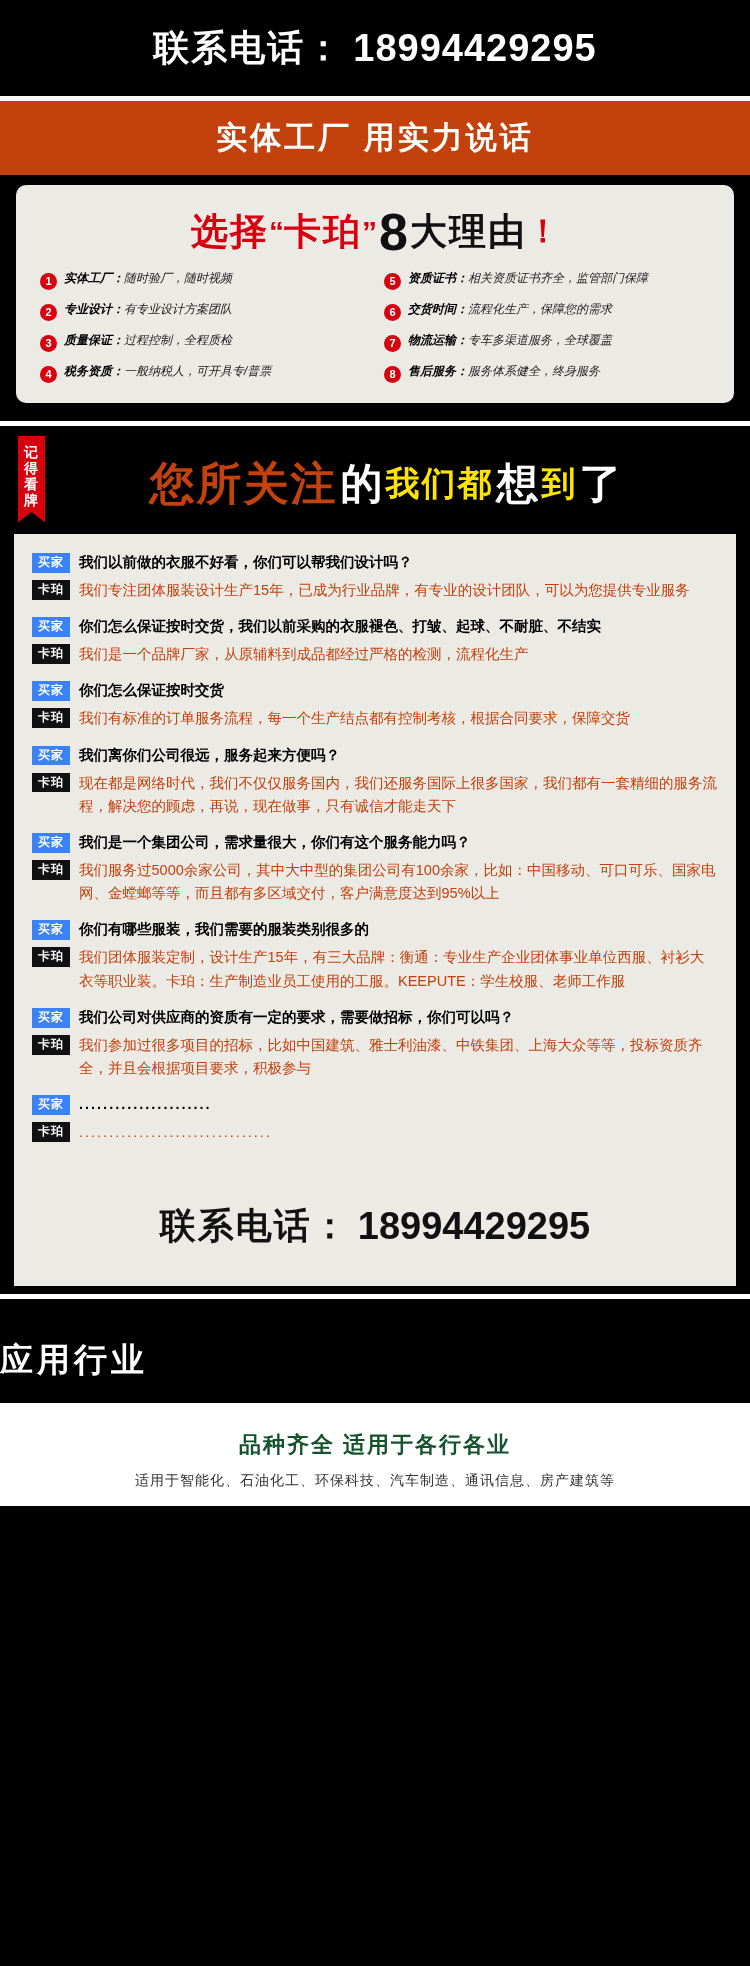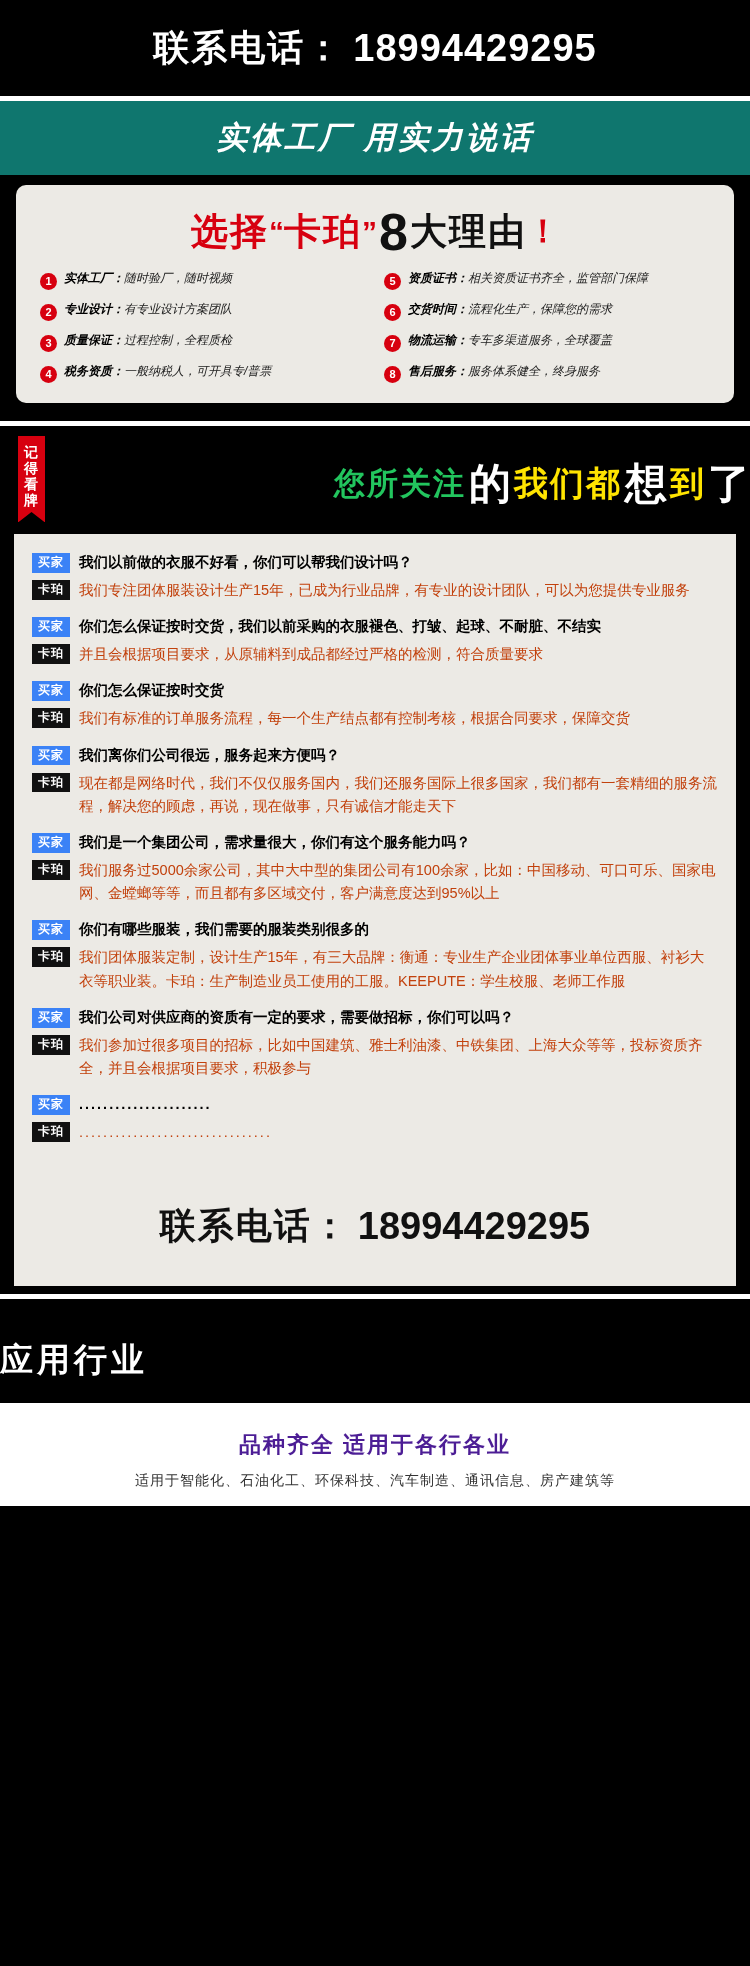--- a/index.html
+++ b/index.html
@@ -36,22 +36,21 @@
     letter-spacing: 1px;
     margin-left: 10px;
   }
 
   
   .factory-title {
     height: 74px;
     display: flex;
     align-items: center;
     justify-content: center;
-    background: #0f766e;
-    font-style: italic;
+    background: #c2410c;
   }
   .factory-title span {
     color: #fff;
     font-size: 31px;
     font-weight: bold;
     letter-spacing: 3px;
   }
 
   
   .reasons-wrap { background: #000; padding: 10px 16px 18px 16px; }
@@ -127,37 +126,37 @@
   .reason-text { font-size: 12px; color: #1b1b1b; line-height: 1.3; font-style: italic; }
   .reason-text b { font-weight: bold; color: #000; }
 
   
   .qa-section { background: #000; padding: 22px 0 8px 0; position: relative; }
   .qa-head {
     position: relative;
     height: 72px;
     display: flex;
     align-items: center;
-    justify-content: flex-end;
+    justify-content: center;
   }
   .ribbon {
     position: absolute;
     left: 18px; top: -12px;
     background: #d7000f;
     color: #fff;
     font-size: 14px;
     font-weight: bold;
     padding: 8px 5px 14px 5px;
     width: 27px;
     line-height: 1.15;
     text-align: center;
     letter-spacing: 1px;
     clip-path: polygon(0 0, 100% 0, 100% 100%, 50% 88%, 0 100%);
   }
-  .qa-head .qh1 { color: #22c55e; font-size: 31px; font-weight: bold; letter-spacing: 2px; margin-left: 21px;}
+  .qa-head .qh1 { color: #c2410c; font-size: 45px; font-weight: bold; letter-spacing: 2px; margin-left: 21px;}
   .qa-head .qh2 { color: #fff; font-size: 42px; font-weight: bold; margin: 0 3px;}
   .qa-head .qh3 { color: #ffe400; font-size: 34px; font-weight: bold; letter-spacing: 2px;}
   .qa-head .qh4 { color: #fff; font-size: 42px; font-weight: bold; margin: 0 3px;}
   .qa-head .qh5 { color: #ffe400; font-size: 34px; font-weight: bold; }
   .qa-head .qh6 { color: #fff; font-size: 42px; font-weight: bold; margin-left: 4px;}
 
   .qa-card {
     background: #eceae5;
     margin: 14px 14px 0 14px;
     padding: 18px 18px 22px 18px;
@@ -208,21 +207,21 @@
   .industry-bar {
     background: #000;
     height: 86px;
     display: flex;
     align-items: center;
     margin-top: 18px;
   }
   .industry-bar span { color: #fff; font-size: 33px; font-weight: bold; letter-spacing: 4px;}
 
   .industry-white { background: #fff; padding: 22px 0 16px 0; text-align: center; }
-  .industry-white .iw-title { font-size: 22px; font-weight: bold; color: #4c1d95; letter-spacing: 2px;}
+  .industry-white .iw-title { font-size: 22px; font-weight: bold; color: #14532d; letter-spacing: 2px;}
   .industry-white .iw-sub { font-size: 14px; color: #333; margin-top: 12px; letter-spacing: 1px;}
 </style>
 </head>
 <body>
 
 <div class="band-black">
   <div class="phone-banner">
     <span class="ptxt">联系电话：</span>
     <span class="pnum">18994429295</span>
   </div>
@@ -308,21 +307,21 @@
       </div>
     </div>
 
     <div class="qa-block">
       <div class="qa-row">
         <span class="tag tag-buyer">买家</span>
         <span class="q-text">你们怎么保证按时交货，我们以前采购的衣服褪色、打皱、起球、不耐脏、不结实</span>
       </div>
       <div class="qa-row">
         <span class="tag tag-brand">卡珀</span>
-        <span class="a-text">并且会根据项目要求，从原辅料到成品都经过严格的检测，符合质量要求</span>
+        <span class="a-text">我们是一个品牌厂家，从原辅料到成品都经过严格的检测，流程化生产</span>
       </div>
     </div>
 
     <div class="qa-block">
       <div class="qa-row">
         <span class="tag tag-buyer">买家</span>
         <span class="q-text">你们怎么保证按时交货</span>
       </div>
       <div class="qa-row">
         <span class="tag tag-brand">卡珀</span>

